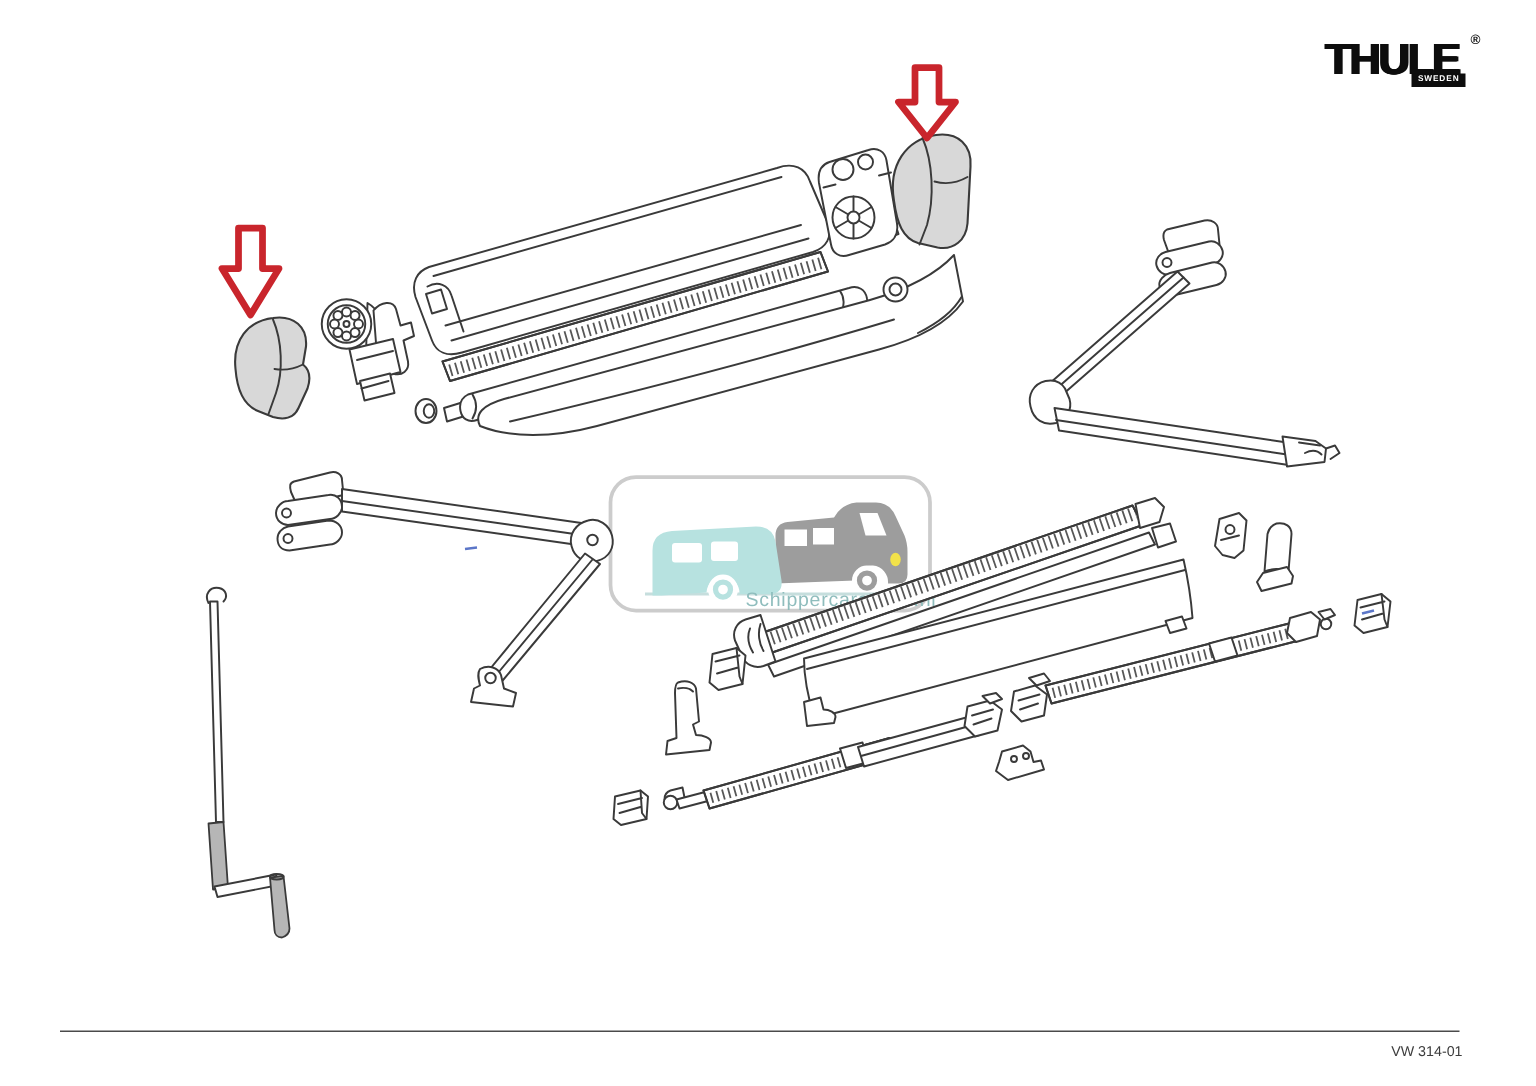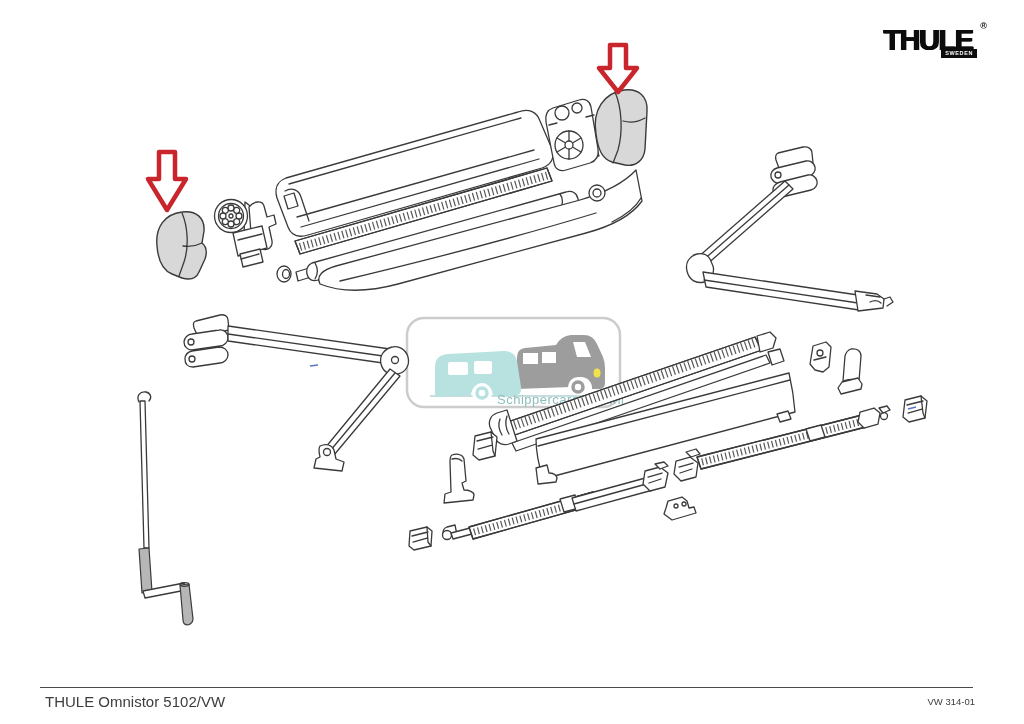--- a/index.html
+++ b/index.html
@@ -234,16 +234,15 @@
     <path class="arrow" d="M610,45 L626,45 L626,68 L637,68 L618,92 L599,68 L610,68 Z"></path>
   </svg>
 
   <div class="logo">
     <span class="logo-brand">THULE</span>
     <span class="logo-reg">®</span>
     <span class="logo-sub">SWEDEN</span>
   </div>
 
   <div class="footer-line"></div>
-  <div class="footer-title">THULE Omnistor 5102/VW</div>
   <div class="footer-code">VW 314-01</div>
 
 </div>
 
 </body></html>

